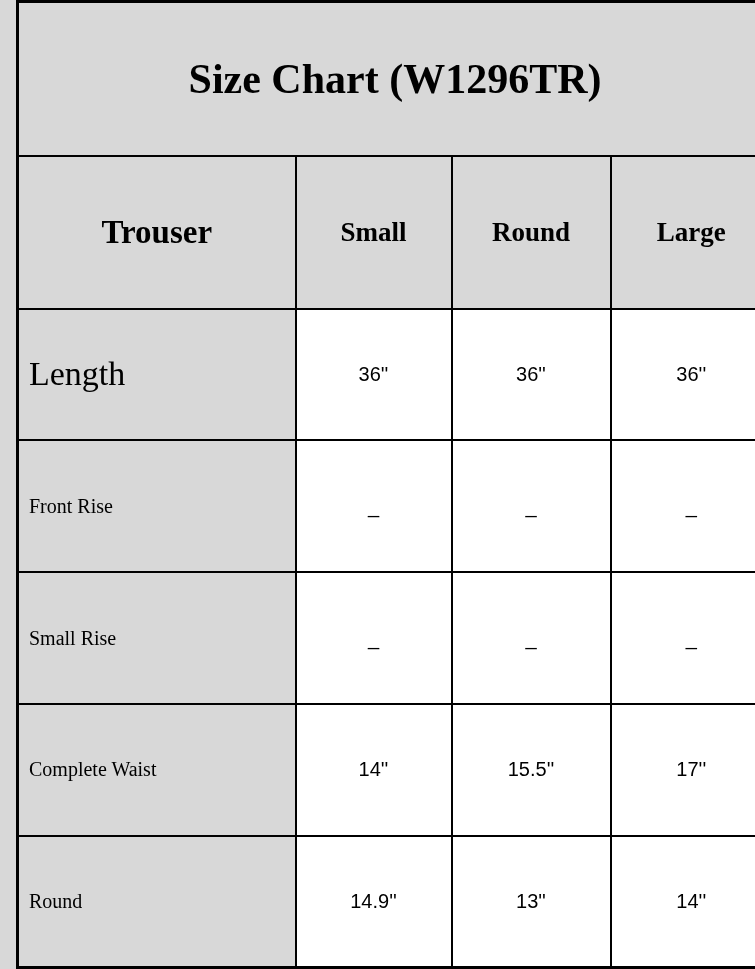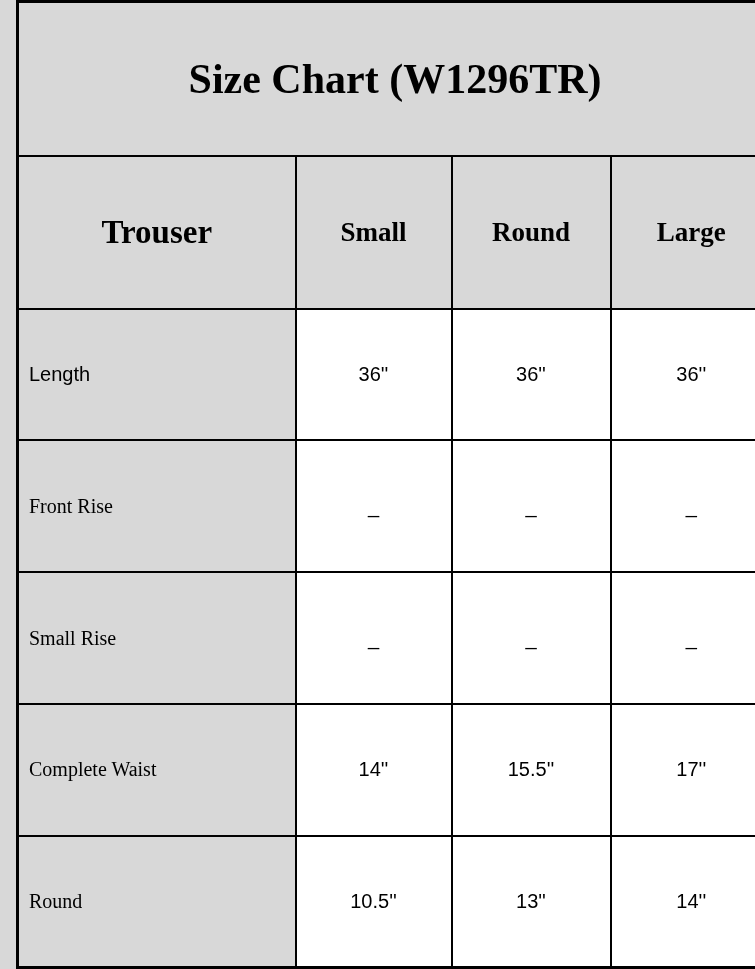--- a/index.html
+++ b/index.html
@@ -63,22 +63,22 @@
   tr.data-row td.row-label {
     background: #d8d8d8;
     text-align: left;
     vertical-align: middle;
     padding-left: 10px;
     font-family: "Liberation Serif", "DejaVu Serif", serif;
     font-weight: normal;
     font-size: 20px;
   }
   tr.data-row td.row-label.sans {
-    font-family: Liberation Sans, sans-serif;
-    font-size: 20px;
+    font-family: Liberation Serif, serif;
+    font-size: 34px;
   }
   tr.data-row td.value-cell {
     background: #ffffff;
     text-align: center;
     vertical-align: middle;
     font-family: "Liberation Sans", "DejaVu Sans", sans-serif;
     font-size: 20px;
     font-weight: normal;
   }
 </style>
@@ -130,20 +130,20 @@
     <tr class="data-row">
       <td class="row-label">Complete Waist</td>
       <td class="value-cell">14''</td>
       <td class="value-cell">15.5''</td>
       <td class="value-cell">17''</td>
     </tr>
 
 
     <tr class="data-row">
       <td class="row-label">Round</td>
-      <td class="value-cell">10.5''</td>
+      <td class="value-cell">14.9''</td>
       <td class="value-cell">13''</td>
       <td class="value-cell">14''</td>
     </tr>
 
   </tbody>
     </table>
 </div>
 
 </body></html>

